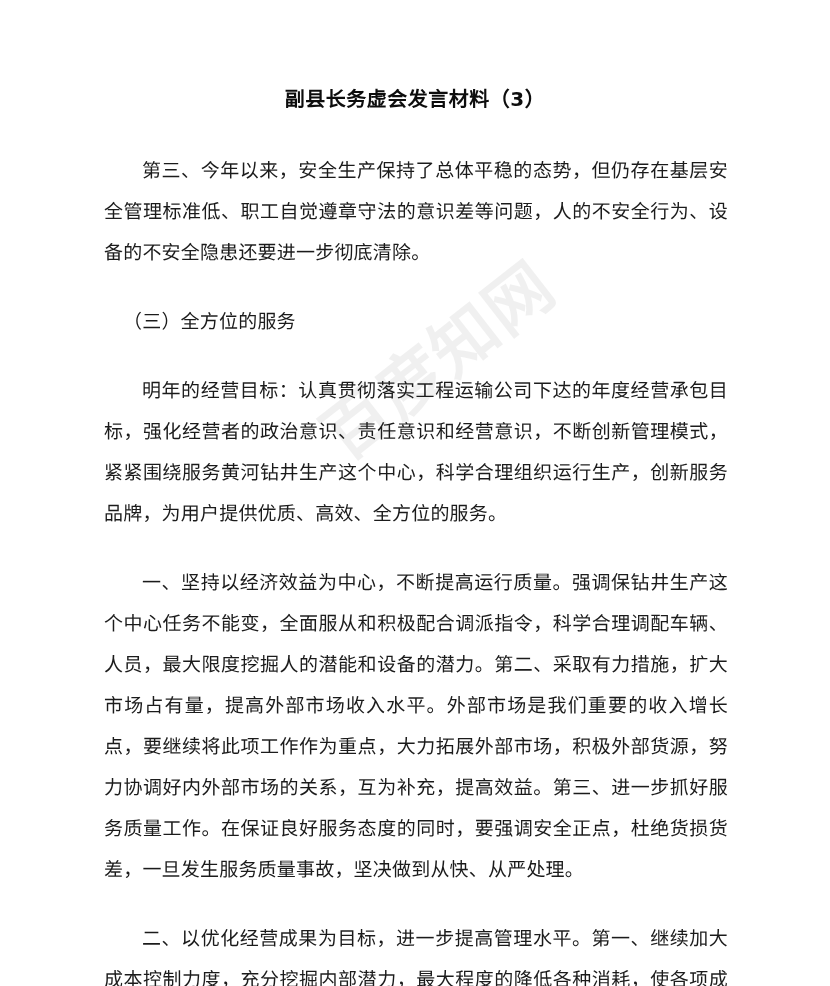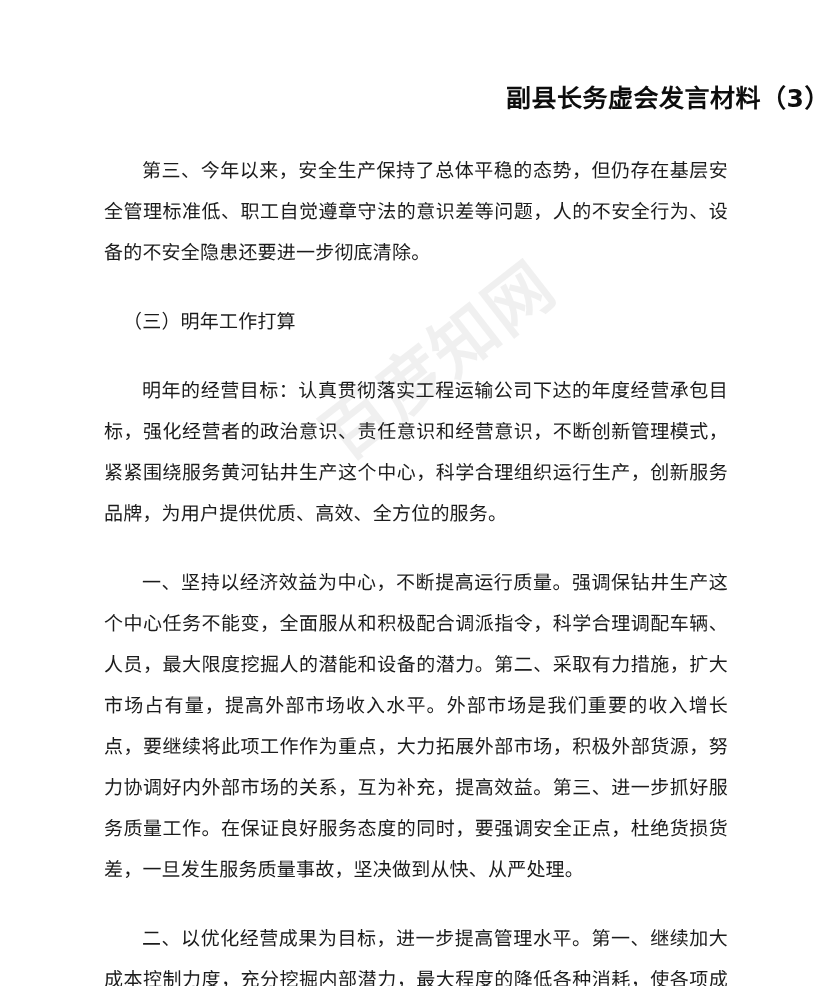--- a/index.html
+++ b/index.html
@@ -58,22 +58,22 @@
     position: relative;
     z-index: 2;
     padding: 0;
   }
 
   .doc-title {
     position: absolute;
     left: 0;
     top: 84px;
     width: 830px;
-    text-align: right;
-    font-size: 25px;
+    text-align: center;
+    font-size: 20px;
     font-weight: 700;
     color: #0d0d0d;
     letter-spacing: 0.5px;
     line-height: 30px;
   }
 
   .body-block {
     position: absolute;
     left: 104px;
     top: 150px;
@@ -111,21 +111,21 @@
 
   <div id="content">
 
     <div class="doc-title">副县长务虚会发言材料（3）</div>
 
     <div class="body-block">
 
       <p class="para">第三、今年以来，安全生产保持了总体平稳的态势，但仍存在基层安全管理标准低、职工自觉遵章守法的意识差等问题，人的不安全行为、设备的不安全隐患还要进一步彻底清除。</p>
 
 
-      <p class="para heading-item">（三）明年工作打算</p>
+      <p class="para heading-item">（三）全方位的服务</p>
 
       <p class="para">明年的经营目标：认真贯彻落实工程运输公司下达的年度经营承包目标，强化经营者的政治意识、责任意识和经营意识，不断创新管理模式，紧紧围绕服务黄河钻井生产这个中心，科学合理组织运行生产，创新服务品牌，为用户提供优质、高效、全方位的服务。</p>
 
       <p class="para">一、坚持以经济效益为中心，不断提高运行质量。强调保钻井生产这个中心任务不能变，全面服从和积极配合调派指令，科学合理调配车辆、人员，最大限度挖掘人的潜能和设备的潜力。第二、采取有力措施，扩大市场占有量，提高外部市场收入水平。外部市场是我们重要的收入增长点，要继续将此项工作作为重点，大力拓展外部市场，积极外部货源，努力协调好内外部市场的关系，互为补充，提高效益。第三、进一步抓好服务质量工作。在保证良好服务态度的同时，要强调安全正点，杜绝货损货差，一旦发生服务质量事故，坚决做到从快、从严处理。</p>
 
       <p class="para">二、以优化经营成果为目标，进一步提高管理水平。第一、继续加大成本控制力度，充分挖掘内部潜力，最大程度的降低各种消耗，使各项成本费用降低到最低限度。按照精细化管理的要求，坚持从源头抓起、从细处着手，严把各项成本的出口关，杜绝超预算支</p>
 
     </div>
   </div>
 </div>

